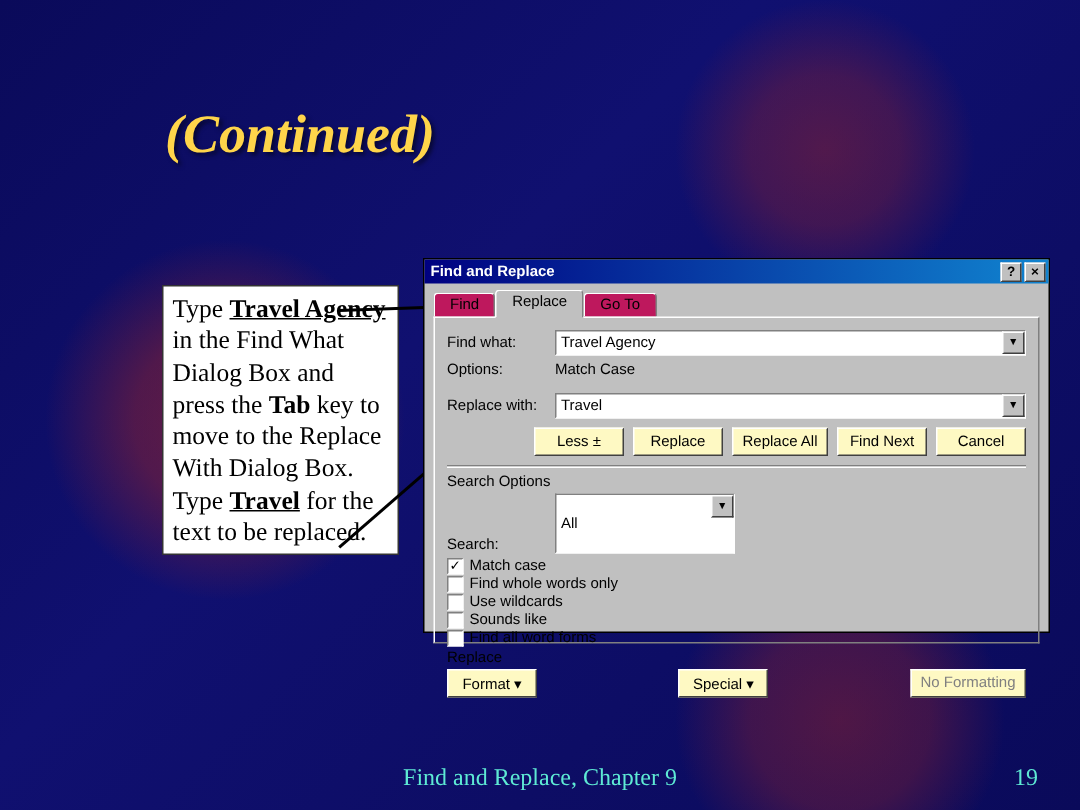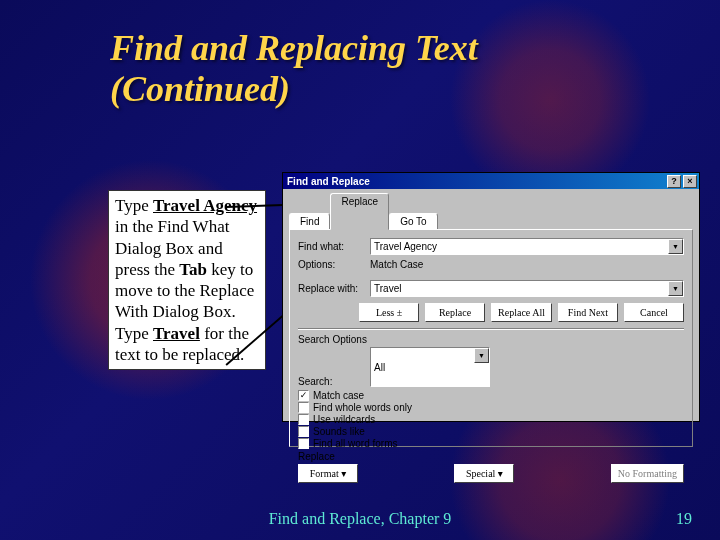--- a/index.html
+++ b/index.html
@@ -85,22 +85,22 @@
     padding: 2px 10px;
     background: #c0c0c0;
     border-top: 1px solid #fff;
     border-left: 1px solid #fff;
     border-right: 1px solid #808080;
     border-radius: 3px 3px 0 0;
     font-size: 10px;
     position: relative;
   }
   .tab.inactive {
-    margin-top: 20px;
-    background: #ffffff;
+    margin-top: 2px;
+    background: #be185d;
   }
   .tab.active {
     z-index: 2;
     border-bottom: 1px solid #c0c0c0;
     margin-bottom: -1px;
   }
   .tabpane {
     margin: 0 6px 6px 6px;
     border-top: 1px solid #fff;
     border-left: 1px solid #fff;
@@ -144,29 +144,28 @@
     display: flex;
     justify-content: flex-end;
     gap: 6px;
     margin-top: 6px;
     margin-bottom: 6px;
   }
   .btnrow.center { justify-content: space-between; }
   .btn {
     min-width: 60px;
     height: 19px;
-    background: #ffffff;
+    background: #fef9c3;
     border-top: 1px solid #fff;
     border-left: 1px solid #fff;
     border-right: 1px solid #404040;
     border-bottom: 1px solid #404040;
     font-size: 10px;
     display: flex; align-items: center; justify-content: center;
     padding: 0 6px;
-    font-family: Liberation Serif, serif;
   }
   .btn.disabled { color: #808080; }
   .hr {
     border: none;
     border-top: 1px solid #808080;
     border-bottom: 1px solid #fff;
     margin: 4px 0;
   }
   .section-label { font-size: 10px; margin-bottom: 2px; }
   .searchrow { display:flex; align-items:flex-end; margin-bottom:3px; }
@@ -211,21 +210,21 @@
     color: #5eead4;
     font-size: 16px;
   }
   .footer .center { position:absolute; left:50%; transform:translateX(-50%); }
   .ul { text-decoration: underline; }
 </style>
 </head>
 <body>
 
 <div class="title">
-  <span>Find and Replacing Text</span><br>
+  <br>
   <span>(Continued)</span>
 </div>
 
 <div class="instruction-box">
   <span>Type </span><span class="bold u">Travel Agency</span><span> in the Find What Dialog Box and press the </span><span class="bold">Tab</span><span> key to move to the Replace With Dialog Box. Type </span><span class="bold u">Travel</span><span> for the text to be replaced.</span>
 </div>
 
 <div class="arrow-line" style="top:206px; left:226px; width:138px; transform:rotate(-2deg);"></div>
 <div class="arrow-head" style="top:199px; left:360px; transform:rotate(-2deg);"></div>
 

